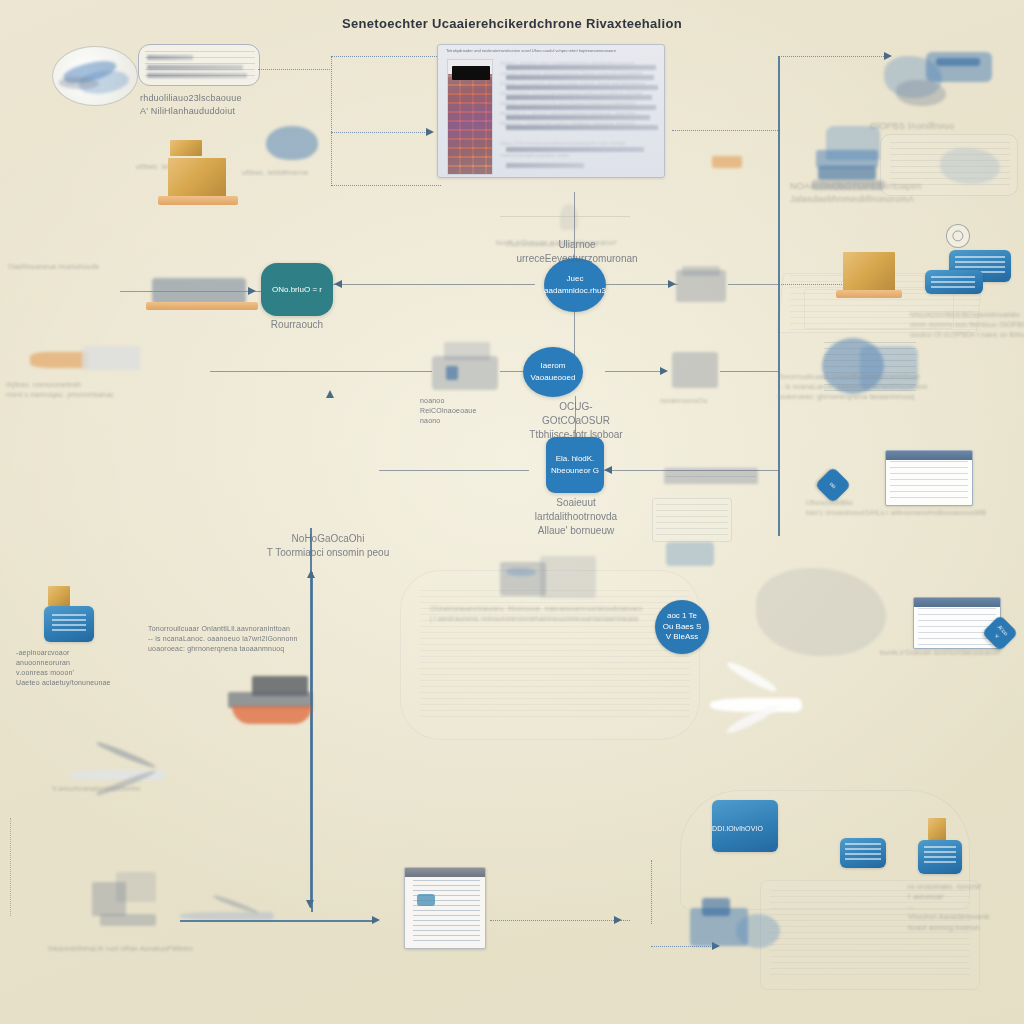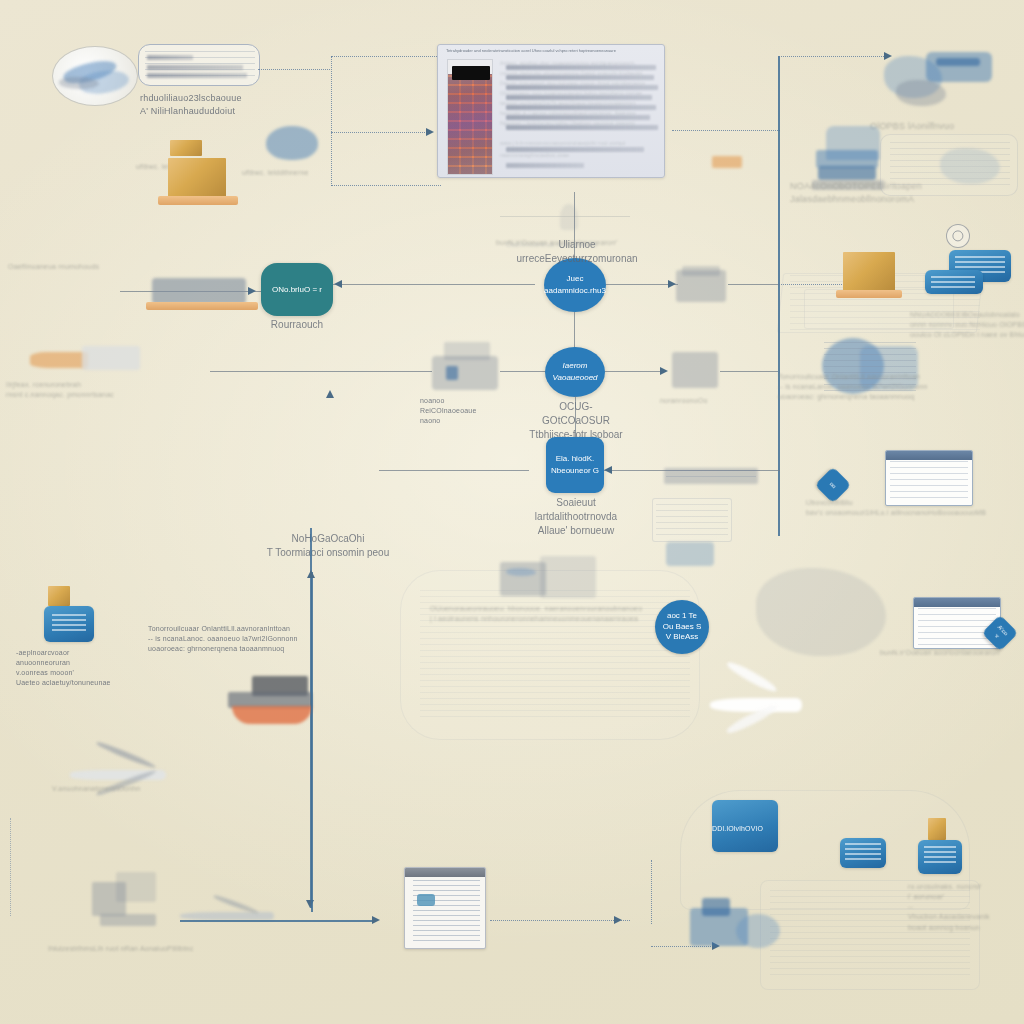--- a/index.html
+++ b/index.html
@@ -307,20 +307,21 @@
     transform: translate(-50%,-50%);
     border-radius: 50%;
     border: 1.5px solid rgba(90,100,115,0.55);
   }
 </style>
 </head>
 <body>
 
 <div id="canvas">
 
+  <div id="doc-title">Senetoechter Ucaaierehcikerdchrone Rivaxteehalion</div>
 
   <div class="sketch" style="left:780px; top:255px; width:240px; height:130px; opacity:.33;">
     <div class="ghost-rect" style="left:0; top:18px; width:200px; height:60px; transform:skewX(-6deg);"></div>
     <div class="ghost-rect" style="left:24px; top:34px; width:150px; height:40px;"></div>
     <div class="linegrid" style="left:10px; top:20px; width:190px; height:58px;"></div>
   </div>
 
   <div class="sketch" style="left:400px; top:540px; width:330px; height:250px; opacity:.30;">
     <div class="ghost-rect" style="left:0; top:30px; width:300px; height:170px; border-radius:40px;"></div>
     <div class="linegrid" style="left:20px; top:50px; width:270px; height:130px;"></div>
@@ -458,21 +459,21 @@
     <div class="blob grey-soft" style="left:2px; top:16px; width:66px; height:34px; border-radius:4px;"></div>
     <div class="blob grey-soft" style="left:14px; top:2px; width:46px; height:18px; border-radius:2px; opacity:.7;"></div>
     <div class="blob blue-deep" style="left:16px; top:26px; width:12px; height:14px; border-radius:2px;"></div>
   </div>
   <div class="ptext" style="left:420px; top:396px; width:96px; font-size:7px;">noanoo
 ReiCOlnaoeoaue
 naono</div>
 
   <div class="conn-h" style="left:500px; top:371px; width:46px;"></div>
 
-  <div class="node ellipse" style="left:545px; top:347px; width:60px; height:50px;font-style:italic;">Iaerom
+  <div class="node ellipse" style="left:523px; top:347px; width:60px; height:50px;">Iaerom
 Vaoaueooed</div>
   <div class="node-caption" style="left:528px; top:400px; width:96px;">OCUG-GOtCOaOSUR
 Ttbhiisce-fotr lsoboar</div>
   <div class="conn-v" style="left:575px; top:396px; height:42px;"></div>
 
   <div class="conn-h" style="left:605px; top:371px; width:60px;"></div>
   <div class="arrow-r" style="left:660px; top:367px;"></div>
 
   <div class="sketch" style="left:672px; top:352px; width:48px; height:38px;">
     <div class="blob grey-soft" style="left:0; top:0; width:46px; height:36px; border-radius:3px;"></div>

